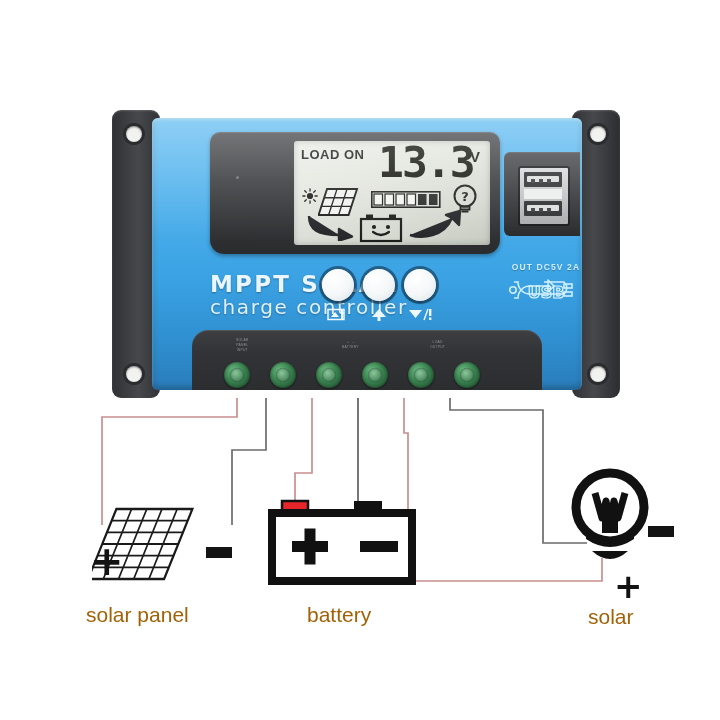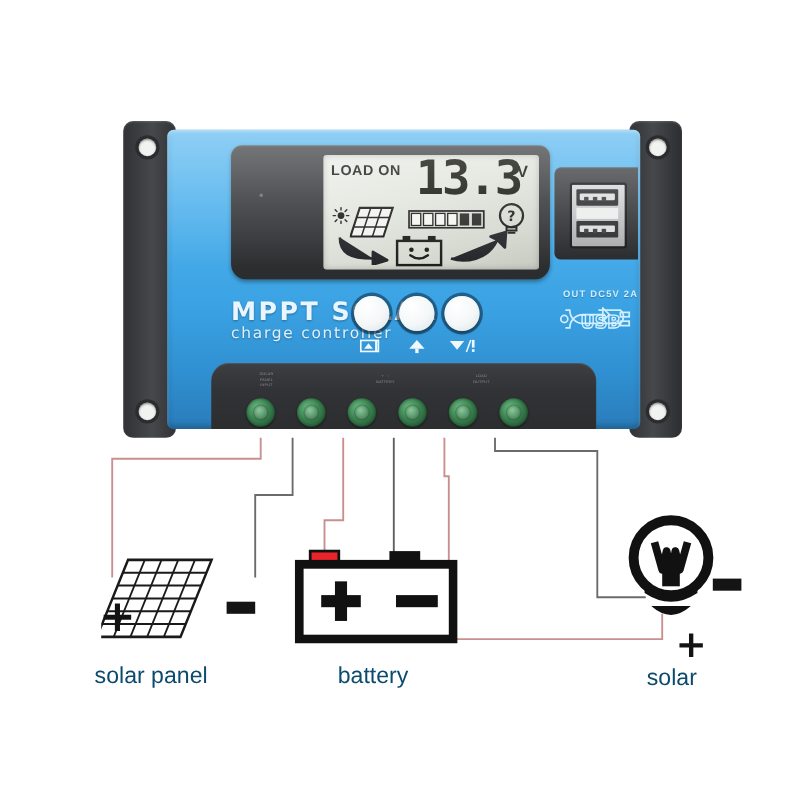--- a/index.html
+++ b/index.html
@@ -97,21 +97,21 @@
 
   #usb-outlabel{position:absolute;left:352px;top:144px;width:84px;text-align:center;
     font-size:8.5px;letter-spacing:1.1px;color:#cfeeff;font-weight:bold;
     text-shadow:0 1px 1px rgba(0,0,0,.25);}
   #usb-logo{position:absolute;left:356px;top:158px;width:76px;height:28px;}
 
   
   #brand1{position:absolute;left:58px;top:153px;font-size:23px;font-weight:bold;
     letter-spacing:2.2px;color:#e9f6ff;text-shadow:0 1px 2px rgba(0,0,0,.33);
     font-family:"DejaVu Sans",sans-serif;}
-  #brand2{position:absolute;left:58px;top:177px;font-size:14px;letter-spacing:1.6px;
+  #brand2{position:absolute;left:58px;top:177px;font-size:20px;letter-spacing:1.6px;
     color:#dff0fb;text-shadow:0 1px 2px rgba(0,0,0,.28);font-family:"DejaVu Sans",sans-serif;}
 
   
   .btn{
     position:absolute;top:151px;width:32px;height:32px;border-radius:50%;
     background:radial-gradient(circle at 36% 30%,#ffffff 0%,#f4f7f8 55%,#d9e0e3 100%);
     box-shadow:0 0 0 3px rgba(12,40,62,.55), 0 2px 3px rgba(0,0,0,.35);
     cursor:pointer;
   }
   #btn-1{left:170px;} #btn-2{left:211px;} #btn-3{left:252px;}
@@ -152,21 +152,21 @@
     color:#131313;line-height:1;font-family:"DejaVu Sans",sans-serif;}
   #solar-minus{position:absolute;left:206px;top:534px;width:26px;height:11px;background:#141414;}
 
   #battery{position:absolute;left:268px;top:480px;width:148px;height:92px;}
 
   #bulb{position:absolute;left:562px;top:450px;width:96px;height:108px;}
   #load-minus{position:absolute;left:648px;top:513px;width:26px;height:11px;background:#141414;}
   #load-plus{position:absolute;left:614px;top:556px;font-size:34px;font-weight:bold;
     color:#131313;line-height:1;font-family:"DejaVu Sans",sans-serif;}
 
-  .dev-label{position:absolute;font-size:21px;color:#0c4a6e;font-family:"Liberation Sans",sans-serif;}
+  .dev-label{position:absolute;font-size:21px;color:#a16207;font-family:"Liberation Sans",sans-serif;}
   #lbl-solar{left:86px;top:590px;}
   #lbl-batt{left:307px;top:590px;}
   #lbl-load{left:588px;top:592px;}
 </style>
 </head>
 <body>
 
 <div id="stage">
 
   <div id="controller">

